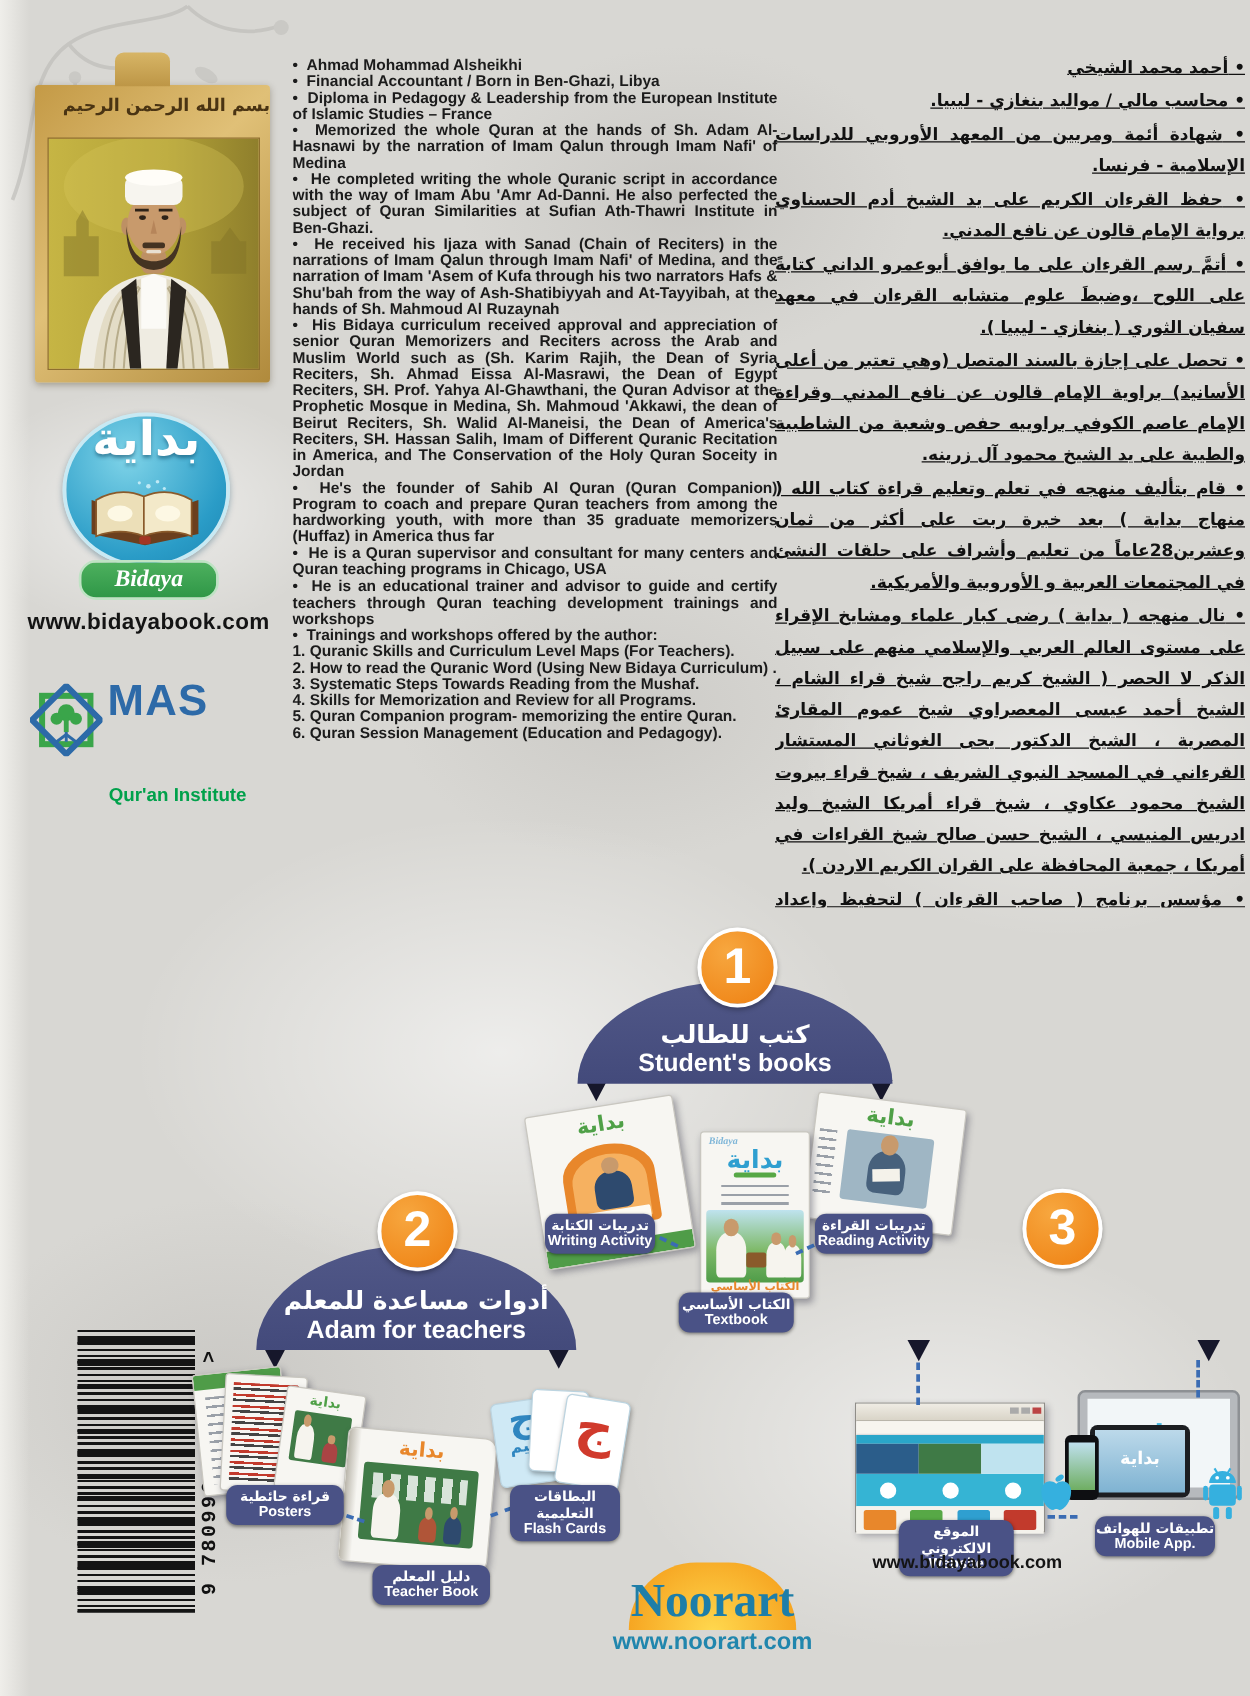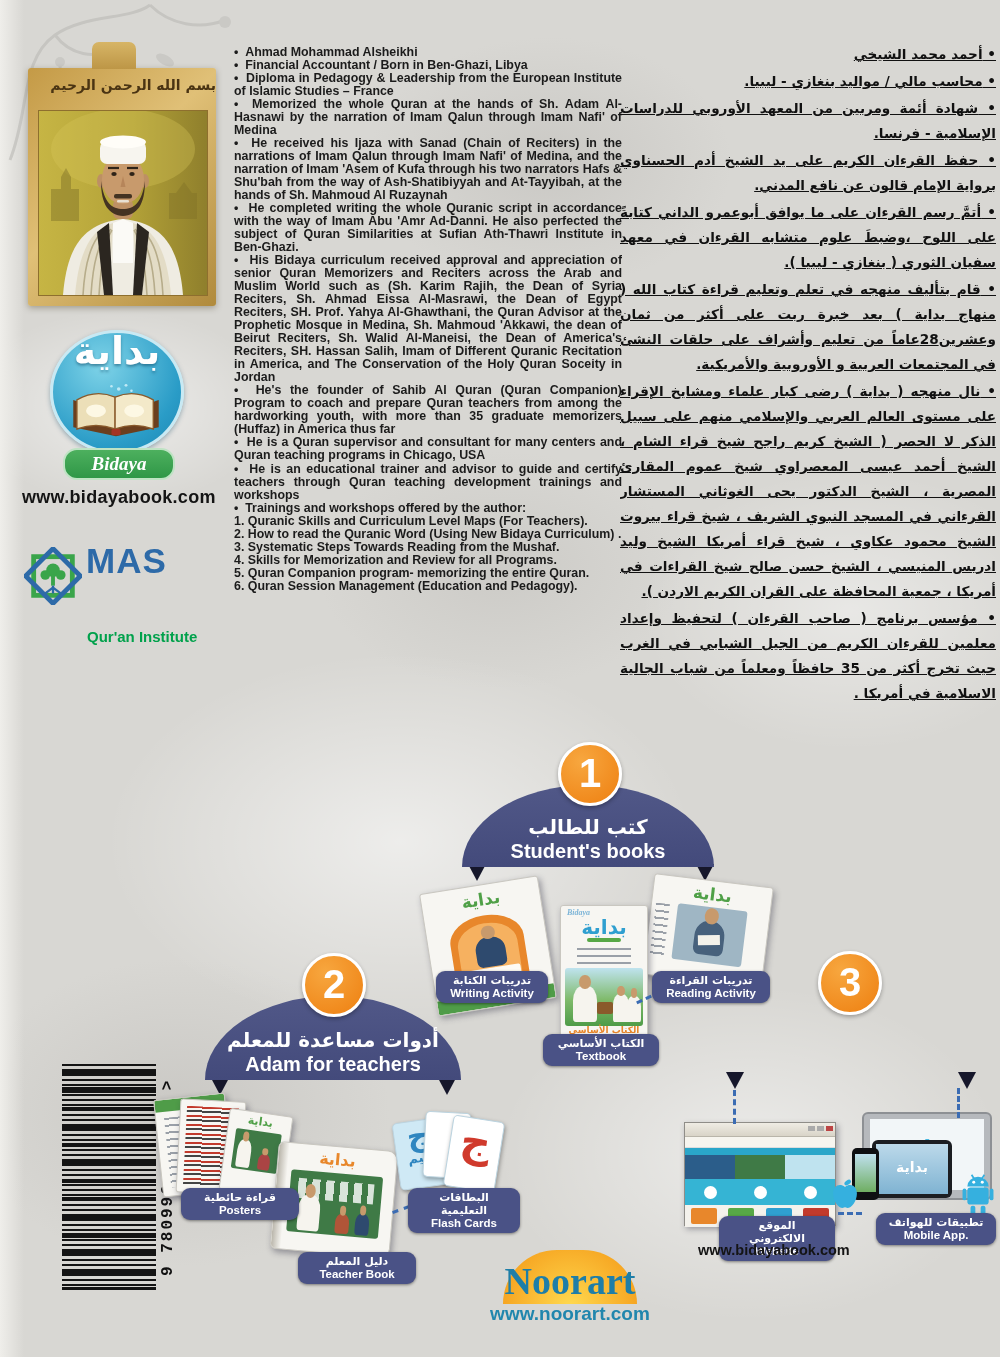--- a/index.html
+++ b/index.html
@@ -54,21 +54,21 @@
     background:radial-gradient(circle at 35% 28%,#f7a73f,#ee7f10);border:3px solid #fff;
     color:#fff;font:700 40px/56px "Liberation Sans",sans-serif;text-align:center;
     box-shadow:0 2px 4px rgba(0,0,0,.3);}
   .dome{background:linear-gradient(180deg,#515888,#434a7b);z-index:4;
     display:flex;flex-direction:column;justify-content:flex-end;align-items:center;padding-bottom:5px;box-sizing:border-box;}
   .dome-ar{color:#fff;font:700 20px/1.25 "DejaVu Sans",sans-serif;}
   .dome-en{color:#fff;font:700 20px/1.1 "Liberation Sans",sans-serif;}
   .tri{width:0;height:0;border-left:9px solid transparent;border-right:9px solid transparent;
     border-top:17px solid #16172b;z-index:3;}
   
-  .pill{background:#4a5286;border-radius:9px;color:#fff;text-align:center;padding:3px 12px;
+  .pill{background:#4a5286;border-radius:9px;color:#fff;text-align:center;padding:3px 0;
     box-shadow:0 1px 3px rgba(0,0,0,.45);z-index:8;}
   .pill .par{display:block;font:700 11px/13px "DejaVu Sans",sans-serif;direction:rtl;}
   .pill .pen{display:block;font:700 11.5px/13px "Liberation Sans",sans-serif;}
   .dash{border-top:3px dashed #3b6cb3;height:0;z-index:7;}
   .vdash{border-left:3px dashed #3b6cb3;width:0;z-index:7;}
   
   .cover{background:#f7f6f2;border:1px solid #c9c7c0;border-radius:3px;
     box-shadow:2px 3px 6px rgba(40,40,60,.4);overflow:hidden;z-index:5;}
   .cv-title-g{width:100%;text-align:center;color:#4fa047;font:700 17px/1 "DejaVu Sans",sans-serif;direction:rtl;}
   .cv-title-b{width:100%;text-align:center;color:#2f9fd0;font:700 20px/1 "DejaVu Sans",sans-serif;direction:rtl;}
@@ -247,41 +247,42 @@
     </svg>
     <div class="abs mas-name">MAS</div>
     <div class="abs mas-sub">Qur'an Institute</div>
   </div>
 
   <div class="abs bio-en">
     <p class="b">Ahmad Mohammad Alsheikhi</p>
     <p class="b">Financial Accountant / Born in Ben-Ghazi, Libya</p>
     <p class="b">Diploma in Pedagogy &amp; Leadership from the European Institute of Islamic Studies – France</p>
     <p class="b">Memorized the whole Quran at the hands of Sh. Adam Al-Hasnawi by the narration of Imam Qalun through Imam Nafi' of Medina</p>
+    <p class="b">He completed writing the whole Quranic script in accordance with the way of Imam Abu 'Amr Ad-Danni. He also perfected the subject of Quran Similarities at Sufian Ath-Thawri Institute in Ben-Ghazi.</p>
     <p class="b">He received his Ijaza with Sanad (Chain of Reciters) in the narrations of Imam Qalun through Imam Nafi' of Medina, and the narration of Imam 'Asem of Kufa through his two narrators Hafs &amp; Shu'bah from the way of Ash-Shatibiyyah and At-Tayyibah, at the hands of Sh. Mahmoud Al Ruzaynah</p>
-    <p class="b">He completed writing the whole Quranic script in accordance with the way of Imam Abu 'Amr Ad-Danni. He also perfected the subject of Quran Similarities at Sufian Ath-Thawri Institute in Ben-Ghazi.</p>
     <p class="b">His Bidaya curriculum received approval and appreciation of senior Quran Memorizers and Reciters across the Arab and Muslim World such as (Sh. Karim Rajih, the Dean of Syria Reciters, Sh. Ahmad Eissa Al-Masrawi, the Dean of Egypt Reciters, SH. Prof. Yahya Al-Ghawthani, the Quran Advisor at the Prophetic Mosque in Medina, Sh. Mahmoud 'Akkawi, the dean of Beirut Reciters, Sh. Walid Al-Maneisi, the Dean of America's Reciters, SH. Hassan Salih, Imam of Different Quranic Recitation in America, and The Conservation of the Holy Quran Soceity in Jordan</p>
     <p class="b">He's the founder of Sahib Al Quran (Quran Companion) Program to coach and prepare Quran teachers from among the hardworking youth, with more than 35 graduate memorizers (Huffaz) in America thus far</p>
     <p class="b">He is a Quran supervisor and consultant for many centers and Quran teaching programs in Chicago, USA</p>
     <p class="b">He is an educational trainer and advisor to guide and certify teachers through Quran teaching development trainings and workshops</p>
     <p class="b">Trainings and workshops offered by the author:</p>
     <p class="n">1. Quranic Skills and Curriculum Level Maps (For Teachers).</p>
     <p class="n">2. How to read the Quranic Word (Using New Bidaya Curriculum) .</p>
     <p class="n">3. Systematic Steps Towards Reading from the Mushaf.</p>
     <p class="n">4. Skills for Memorization and Review for all Programs.</p>
     <p class="n">5. Quran Companion program- memorizing the entire Quran.</p>
     <p class="n">6. Quran Session Management (Education and Pedagogy).</p>
   </div>
 
   <div class="abs bio-ar" dir="rtl">
     <p class="b">أحمد محمد الشيخي</p>
     <p class="b">محاسب مالي / مواليد بنغازي - ليبيا.</p>
     <p class="b">شهادة أئمة ومربين من المعهد الأوروبي للدراسات الإسلامية - فرنسا.</p>
     <p class="b">حفظ القرءان الكريم على يد الشيخ أدم الحسناوي برواية الإمام قالون عن نافع المدني.</p>
     <p class="b">أتمَّ رسم القرءان على ما يوافق أبوعمرو الداني كتابةً على اللوح ،وضبطَ علوم متشابه القرءان في معهد سفيان الثوري ( بنغازي - ليبيا ).</p>
+    <p class="b">تحصل على إجازة بالسند المتصل (وهي تعتبر من أعلى الأسانيد) براوية الإمام قالون عن نافع المدني وقراءة الإمام عاصم الكوفي براوييه حفص وشعبة من الشاطبية والطيبة على يد الشيخ محمود آل زرينه.</p>
     <p class="b">قام بتأليف منهجه في تعلم وتعليم قراءة كتاب الله ( منهاج بداية ) بعد خبرة ربت على أكثر من ثمان وعشرين28عاماً من تعليم وأشراف على حلقات النشئ في المجتمعات العربية و الأوروبية والأمريكية.</p>
     <p class="b">نال منهجه ( بداية ) رضى كبار علماء ومشايخ الإقراء على مستوى العالم العربي والإسلامي منهم على سبيل الذكر لا الحصر ( الشيخ كريم راجح شيخ قراء الشام ، الشيخ أحمد عيسى المعصراوي شيخ عموم المقارئ المصرية ، الشيخ الدكتور يحى الغوثاني المستشار القرءاني في المسجد النبوي الشريف ، شيخ قراء بيروت الشيخ محمود عكاوي ، شيخ قراء أمريكا الشيخ وليد ادريس المنيسي ، الشيخ حسن صالح شيخ القراءات في أمريكا ، جمعية المحافظة على القران الكريم الاردن ).</p>
     <p class="b">مؤسس برنامج ( صاحب القرءان ) لتحفيظ وإعداد معلمين للقرءان الكريم من الجيل الشبابي في الغرب حيث تخرج أكثر من 35 حافظاً ومعلماً من شباب الجالية الاسلامية في أمريكا .</p>
 
   </div>
 
   <div class="abs dome" style="left:462px;top:785px;width:252px;height:82px;border-radius:126px 126px 0 0/82px 82px 0 0;">
     <span class="dome-ar" dir="rtl">كتب للطالب</span>
     <span class="dome-en">Student's books</span>
   </div>

